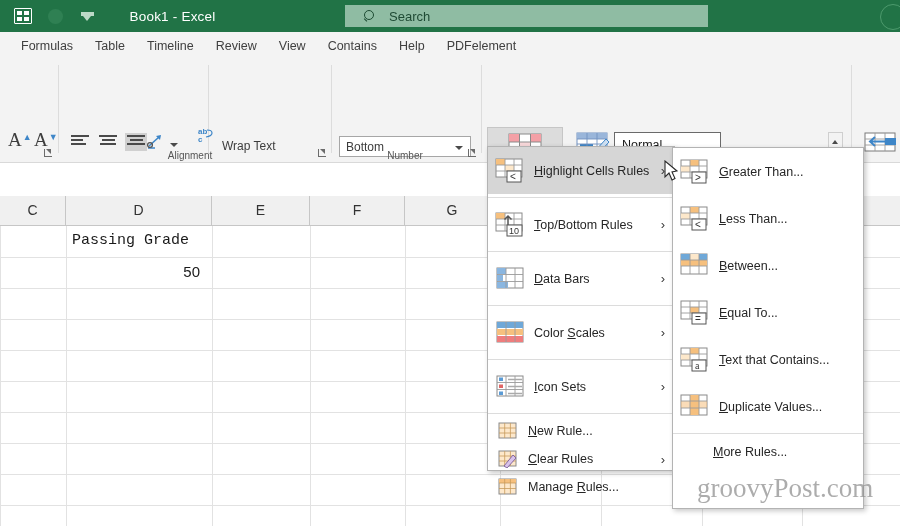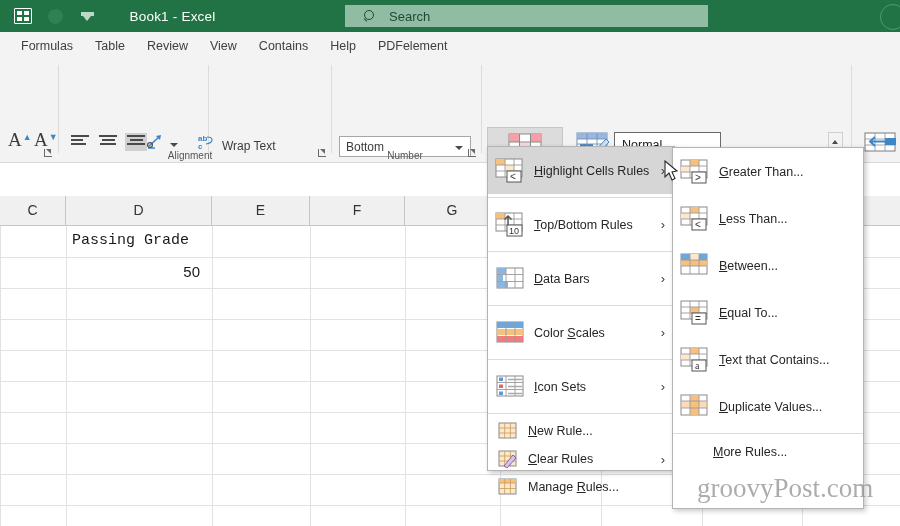--- a/index.html
+++ b/index.html
@@ -268,20 +268,21 @@
   <div class="searchbox">
     <div class="search-ico"></div>
     <div class="search-ph">Search</div>
   </div>
   <div class="tb-acct"></div>
 </div>
 
 <div class="tabstrip">
   <div class="tab">Formulas</div>
   <div class="tab">Table</div>
+  <div class="tab">Timeline</div>
   <div class="tab">Review</div>
   <div class="tab">View</div>
   <div class="tab">Contains</div>
   <div class="tab">Help</div>
   <div class="tab">PDFelement</div>
 </div>
 
 <div class="ribbon">
 
   <div class="AA" style="left:8px; top:68px;">A<span class="sup">▲</span></div>
@@ -347,21 +348,21 @@
   <div class="indent-ico" style="left:186px; top:110px;">
     <b style="border-left:5px solid #3e86c8"></b>
     <i></i>
       <i></i>
       <i></i>
       <i></i>
   </div>
 
   <div class="ribbon-sep" style="left:208px;"></div>
 
-  <div style="position:absolute;left:198px;top:72px;width:22px;height:18px;font-weight:bold;">
+  <div style="position:absolute;left:198px;top:65px;width:22px;height:18px;font-weight:bold;">
     <svg width="22" height="18" viewBox="0 0 22 18">
         <text x="0" y="8" font-size="8" fill="#3e86c8" font-family="Liberation Sans">ab</text>
         <text x="0" y="16" font-size="8" fill="#3e86c8" font-family="Liberation Sans">c</text>
         <path d="M8 11 q6 -1 6 -4 t-5 -3" stroke="#3e86c8" stroke-width="1.2" fill="none"></path>
       </svg>
   </div>
   <div class="ribbon-text" style="left:222px; top:78px;">Wrap Text</div>
 
   <div style="position:absolute;left:198px;top:108px;width:20px;height:16px;border:1.4px solid #3e86c8;">
     <svg width="17" height="13" viewBox="0 0 17 13">

